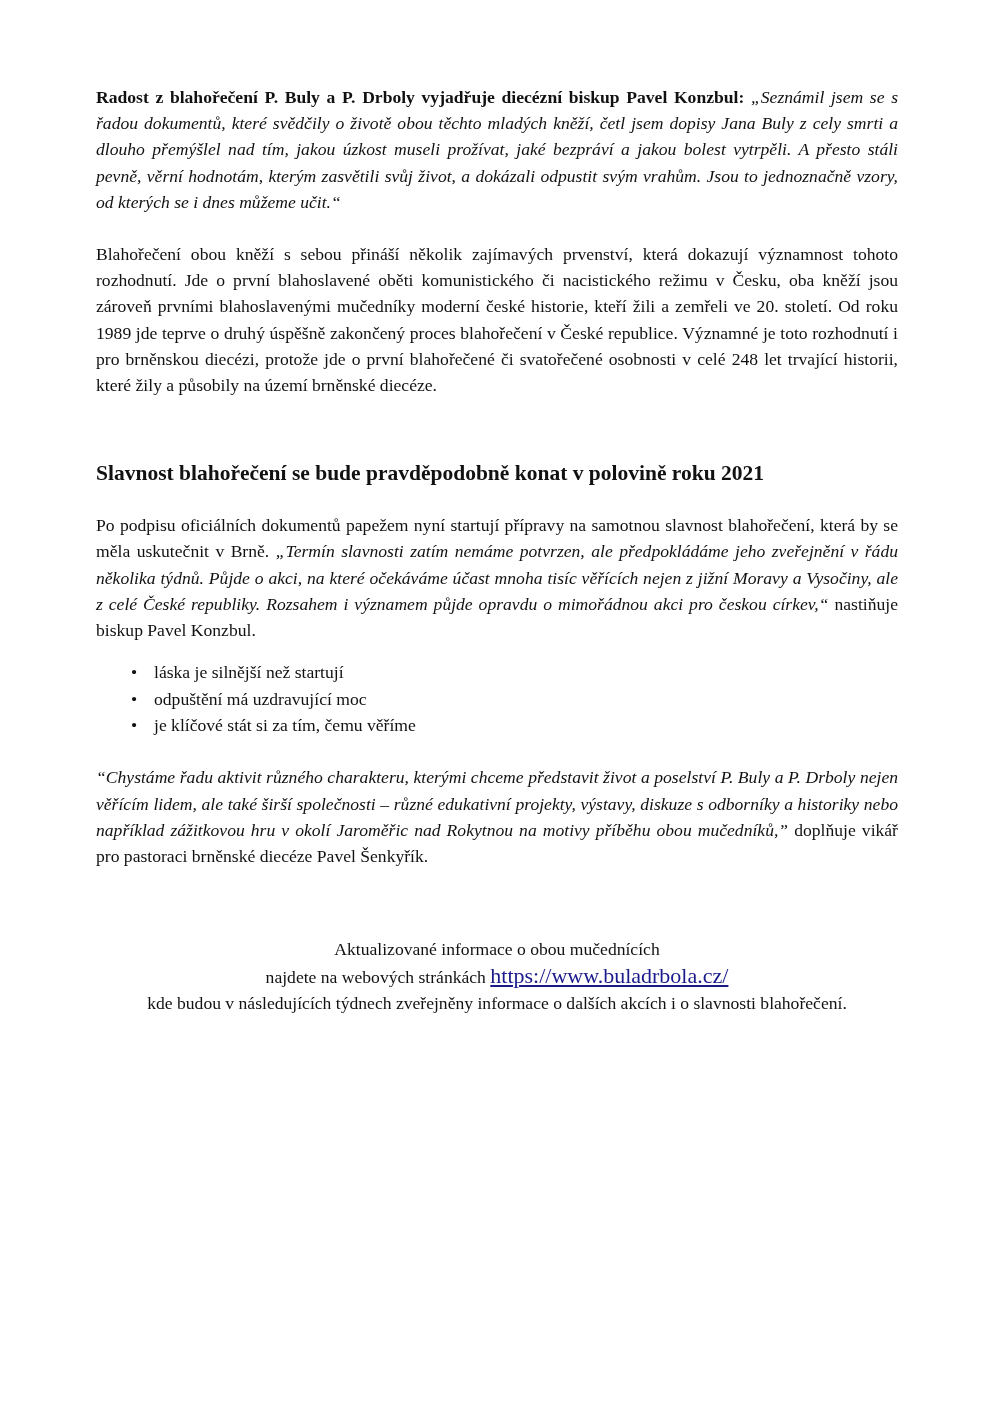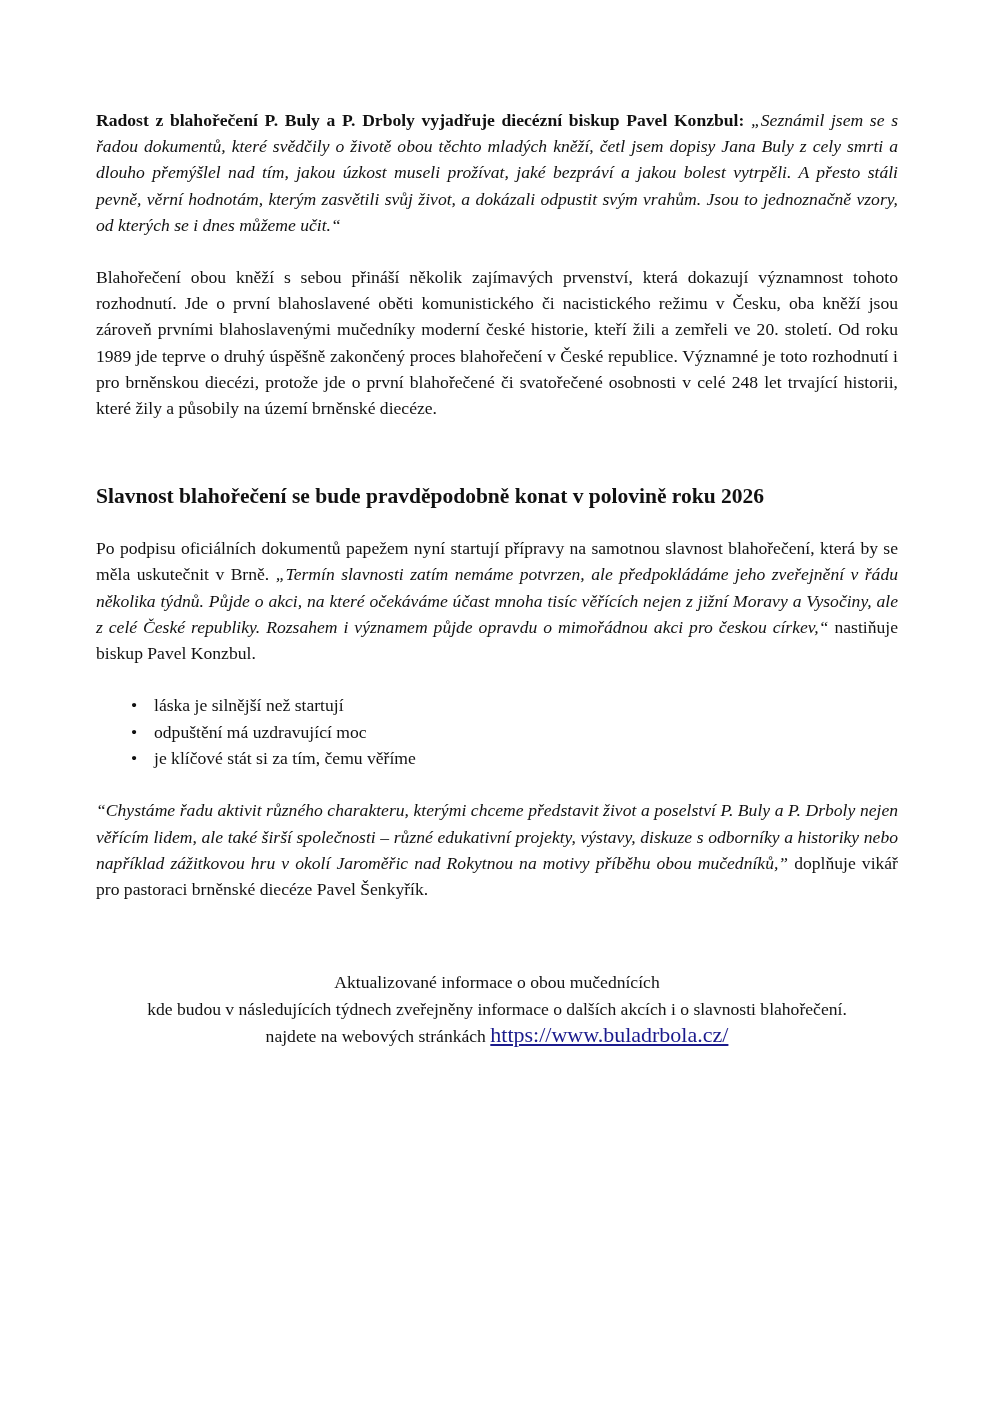--- a/index.html
+++ b/index.html
@@ -1,60 +1,60 @@
 <!DOCTYPE html>
 <html><head>
   <meta charset="utf-8">
   <style>
     html, body { margin: 0; padding: 0; background: #ffffff; }
     body {
       width: 993px; height: 1404px; position: relative; overflow: hidden;
       font-family: "Liberation Serif", serif; color: #111111;
     }
-    .page { position: absolute; left: 96px; top: 107px; width: 802px; }
+    .page { position: absolute; left: 96px; top: 84px; width: 802px; }
     p { margin: 0; font-size: 17.6px; line-height: 26.2px; text-align: justify; }
     .b { font-weight: bold; }
     .i { font-style: italic; }
     .p1 { margin-bottom: 26px; }
     .p2 { margin-bottom: 15px; }
     h2 {
       font-family: "Liberation Serif", serif; font-weight: bold;
       font-size: 21.5px; margin: 62px 0 26px 0; line-height: 26px;
     }
-    .p3 { margin-bottom: 26px; }
+    .p3 { margin-bottom: 16px; }
     .p4 { margin-bottom: 8px; }
     ul { margin: 0 0 26px 0; padding: 0; list-style: none; }
     li { font-size: 17.6px; line-height: 26.4px; position: relative; padding-left: 58px; }
     li .bullet { position: absolute; left: 35px; top: 0; }
     .p5 { margin-bottom: 0; }
     .center { text-align: center; font-size: 17.6px; line-height: 26.4px; }
     .closing { margin-top: 67px; margin-left: -10px; margin-right: -10px; }
     .link { color: #1a1a8c; text-decoration: underline; font-size: 22px; }
   </style>
 </head>
 <body>
 
 <div class="page">
 
   <p class="p1"><span class="b">Radost z blahořečení P. Buly a P. Drboly vyjadřuje diecézní biskup Pavel Konzbul:</span><span class="i"> „Seznámil jsem se s řadou dokumentů, které svědčily o životě obou těchto mladých kněží, četl jsem dopisy Jana Buly z cely smrti a dlouho přemýšlel nad tím, jakou úzkost museli prožívat, jaké bezpráví a jakou bolest vytrpěli. A přesto stáli pevně, věrní hodnotám, kterým zasvětili svůj život, a dokázali odpustit svým vrahům. Jsou to jednoznačně vzory, od kterých se i dnes můžeme učit.“</span></p>
 
   <p class="p2">Blahořečení obou kněží s sebou přináší několik zajímavých prvenství, která dokazují významnost tohoto rozhodnutí. Jde o první blahoslavené oběti komunistického či nacistického režimu v Česku, oba kněží jsou zároveň prvními blahoslavenými mučedníky moderní české historie, kteří žili a zemřeli ve 20. století. Od roku 1989 jde teprve o druhý úspěšně zakončený proces blahořečení v České republice. Významné je toto rozhodnutí i pro brněnskou diecézi, protože jde o první blahořečené či svatořečené osobnosti v celé 248 let trvající historii, které žily a působily na území brněnské diecéze.</p>
 
-  <h2>Slavnost blahořečení se bude pravděpodobně konat v polovině roku 2026</h2>
+  <h2>Slavnost blahořečení se bude pravděpodobně konat v polovině roku 2021</h2>
 
   <p class="p3"><span>Po podpisu oficiálních dokumentů papežem nyní startují přípravy na samotnou slavnost blahořečení, která by se měla uskutečnit v Brně. </span><span class="i">„Termín slavnosti zatím nemáme potvrzen, ale předpokládáme jeho zveřejnění v řádu několika týdnů. Půjde o akci, na které očekáváme účast mnoha tisíc věřících nejen z jižní Moravy a Vysočiny, ale z celé České republiky. Rozsahem i významem půjde opravdu o mimořádnou akci pro českou církev,“</span><span> nastiňuje biskup Pavel Konzbul.</span></p>
 
 
   <ul>
     <li><span class="bullet">•</span><span>láska je silnější než startují</span></li>
     <li><span class="bullet">•</span><span>odpuštění má uzdravující moc</span></li>
     <li><span class="bullet">•</span><span>je klíčové stát si za tím, čemu věříme</span></li>
   </ul>
 
   <p class="p5"><span class="i">“Chystáme řadu aktivit různého charakteru, kterými chceme představit život a poselství P. Buly a P. Drboly nejen věřícím lidem, ale také širší společnosti – různé edukativní projekty, výstavy, diskuze s odborníky a historiky nebo například zážitkovou hru v okolí Jaroměřic nad Rokytnou na motivy příběhu obou mučedníků,”</span><span> doplňuje vikář pro pastoraci brněnské diecéze Pavel Šenkyřík.</span></p>
 
   <div class="closing center">
     <div>Aktualizované informace o obou mučednících</div>
+    <div><span>najdete na webových stránkách </span><a class="link">https://www.buladrbola.cz/</a></div>
     <div>kde budou v následujících týdnech zveřejněny informace o dalších akcích i o slavnosti blahořečení.</div>
-    <div><span>najdete na webových stránkách </span><a class="link">https://www.buladrbola.cz/</a></div>
   </div>
 
 </div>
 
 </body></html>

